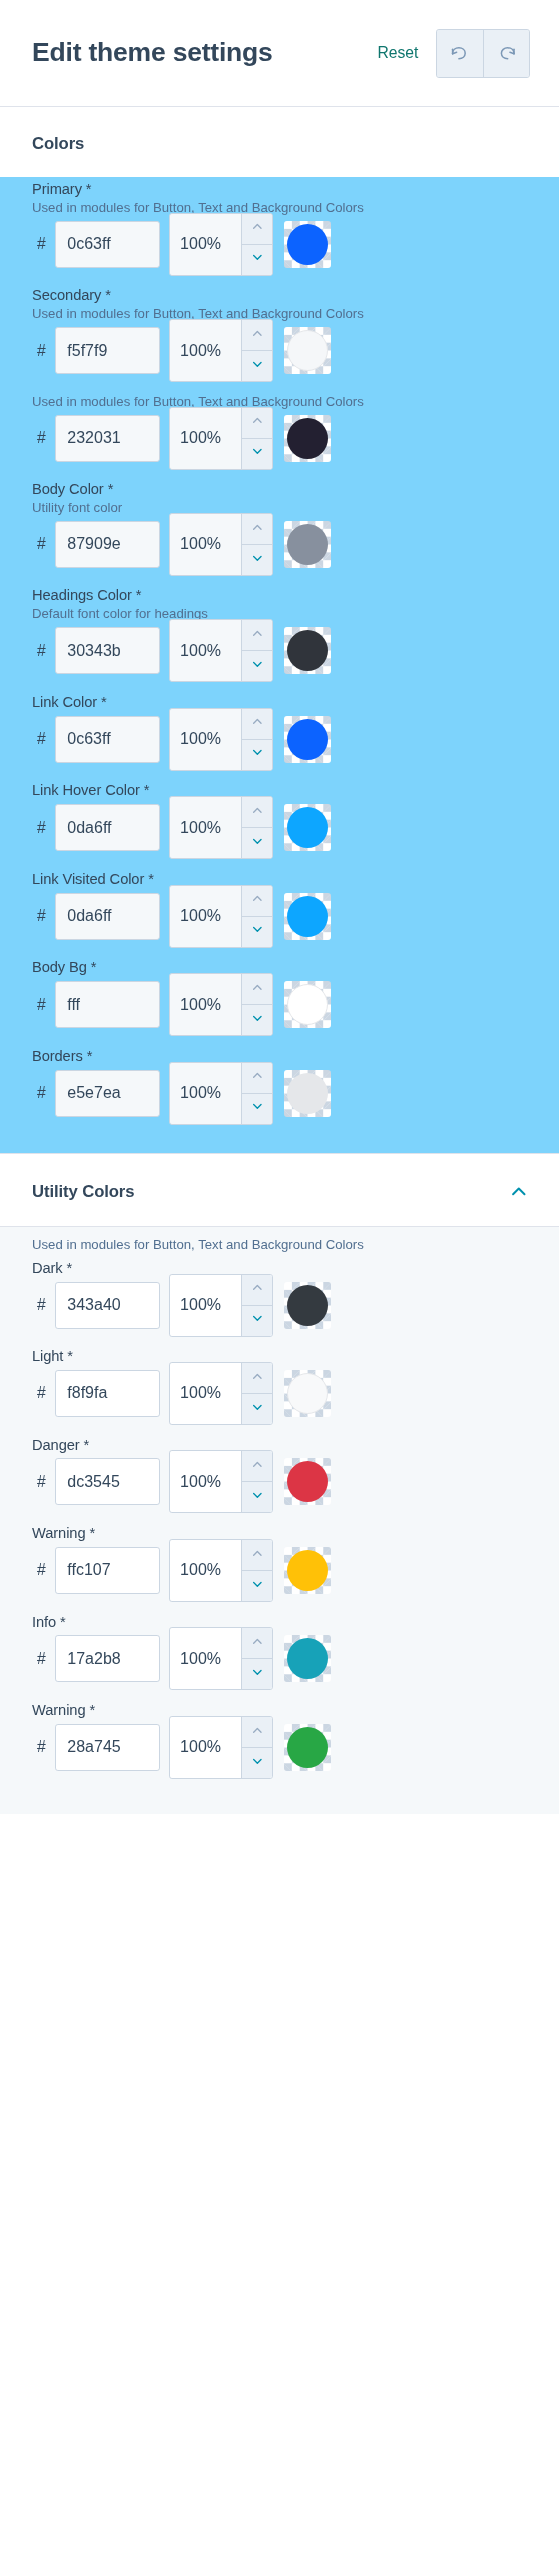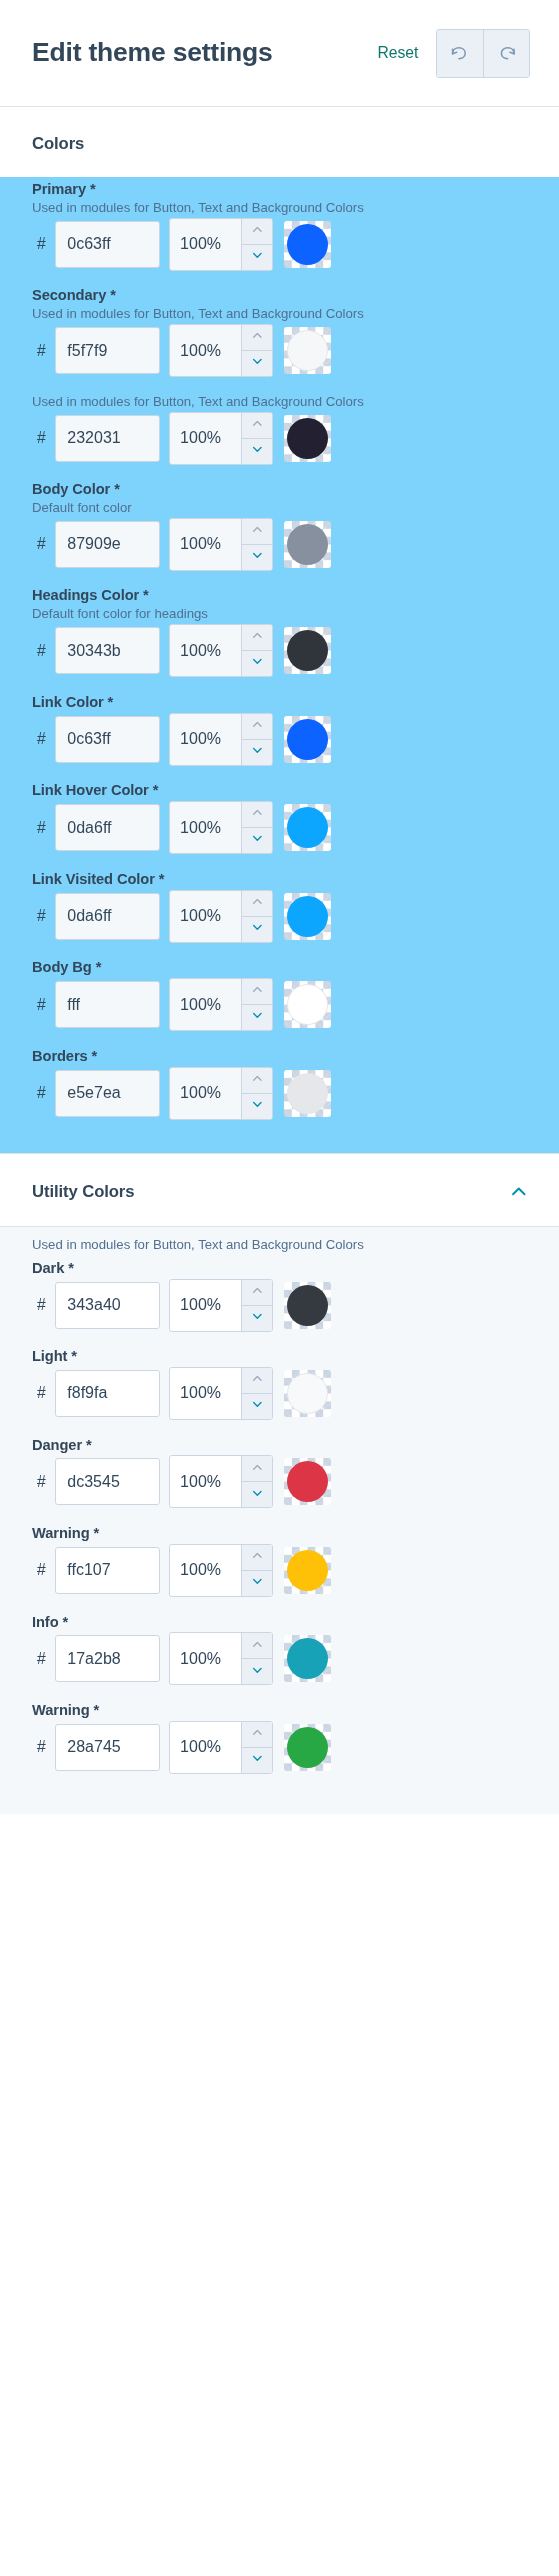--- a/index.html
+++ b/index.html
@@ -103,21 +103,21 @@
   .fields { padding: 0 32px 0 32px; }
   .section.colors .fields { padding-bottom: 33px; }
   .section.utility .fields { padding-bottom: 39px; }
 
   
   .field { padding-top: 15.7px; padding-bottom: 3.9px; }
   .field:first-child { padding-top: 3.9px; }
 
   .field-label {
     font-size: 14.7px;
-    font-weight: 700;
+    font-weight: 400;
     color: #33475b;
     margin-bottom: 2.9px;
     letter-spacing: -0.1px;
   }
   .field-help {
     font-size: 13.2px;
     color: #516f90;
     margin-bottom: 4.9px;
     white-space: nowrap;
   }
@@ -152,21 +152,21 @@
   }
   .section.utility .hex-input { background: #ffffff; }
 
   .pct-group {
     display: flex;
     align-items: stretch;
     margin-left: 9.8px;
     border: 1px solid #cbd6e2;
     border-radius: 2.9px;
     overflow: hidden;
-    height: 53px;
+    height: 63px;
     background: #f5f8fa;
   }
   .section.utility .pct-group { background: #ffffff; }
 
   .pct-input {
     width: 71px;
     border: none;
     background: transparent;
     font-family: "Liberation Sans", sans-serif;
     font-size: 16px;
@@ -323,21 +323,21 @@
                   </div>
                 </div>
               </div>
               <div class="swatch-wrap">
                 <div class="swatch" style="background: rgb(35, 32, 49);"></div>
               </div>
             </div>
           </div>
           <div class="field">
             <div class="field-label">Body Color *</div>
-            <div class="field-help">Default font color</div>
+            <div class="field-help">Utility font color</div>
             <div class="controls">
               <span class="hash">#</span>
               <input class="hex-input" type="text" value="87909e" style="">
               <div class="pct-group">
                 <input class="pct-input" type="text" value="100%" style="">
                 <div class="stepper">
                   <div class="step up">
                     <span><svg width="14.7" height="14.7" viewBox="0 0 24 24" fill="none" stroke="#99acc2" stroke-width="2.2" stroke-linecap="round" stroke-linejoin="round">
                         <polyline points="6 15 12 9 18 15"></polyline>
                       </svg></span>

